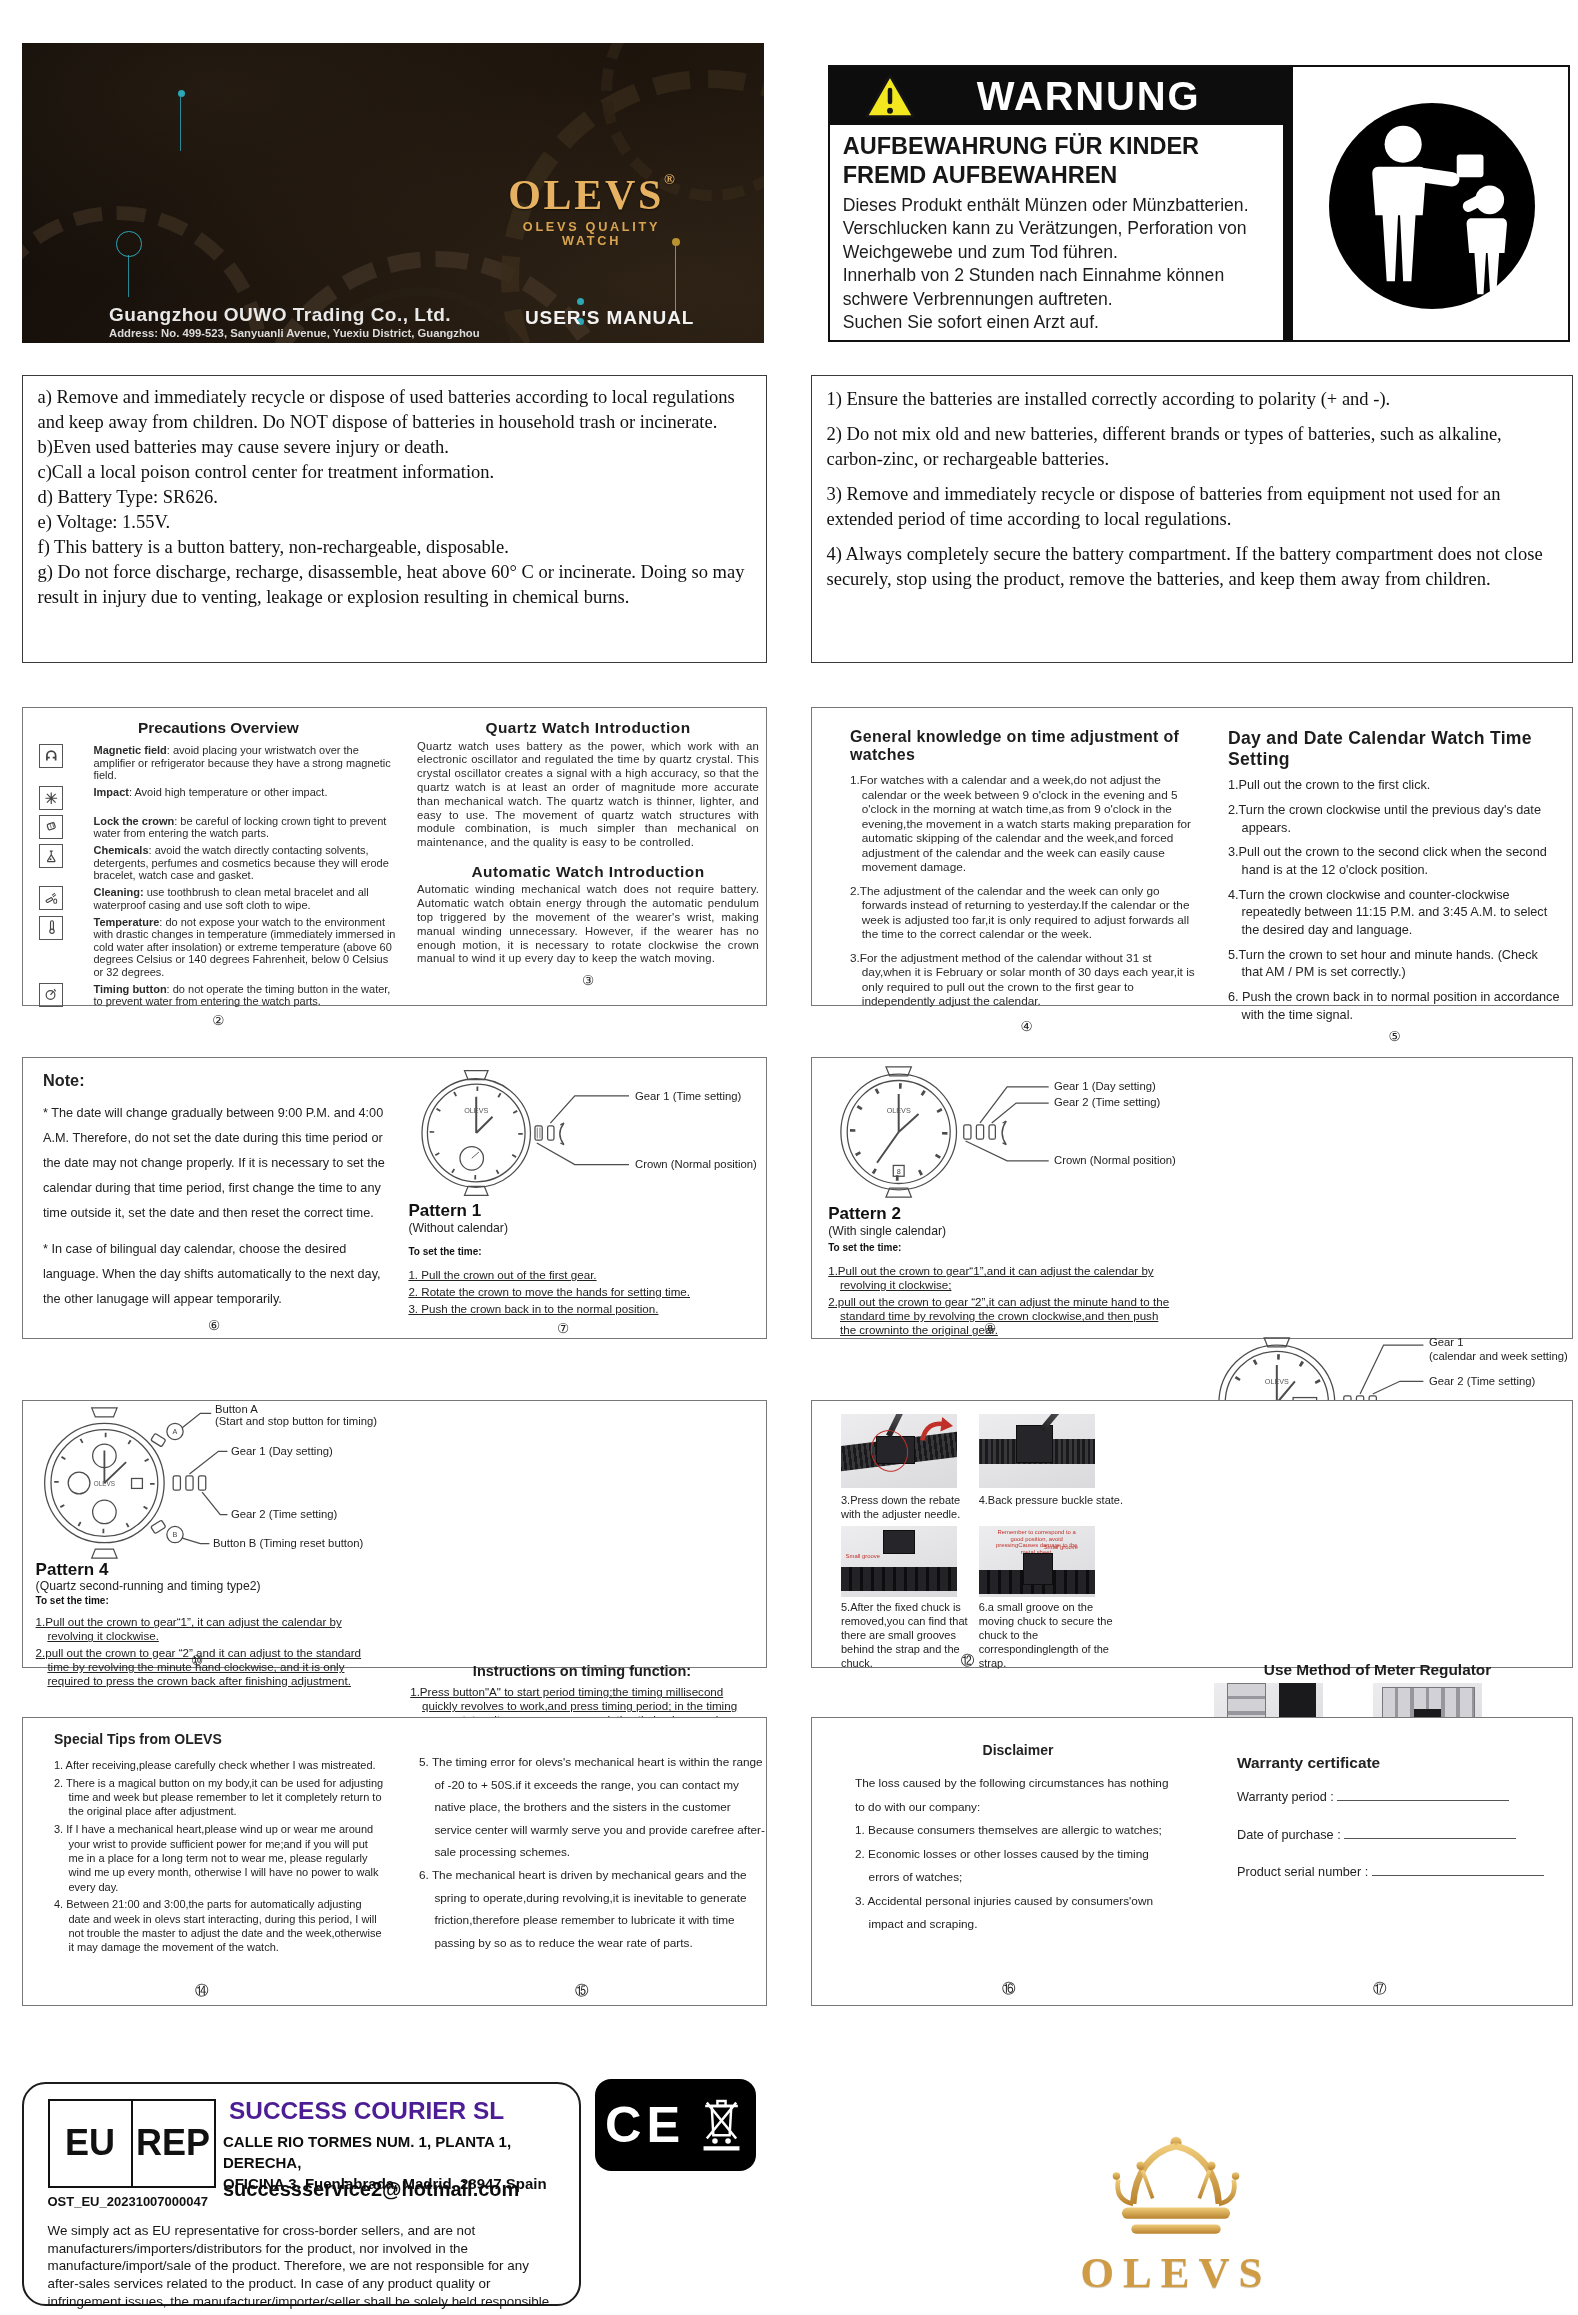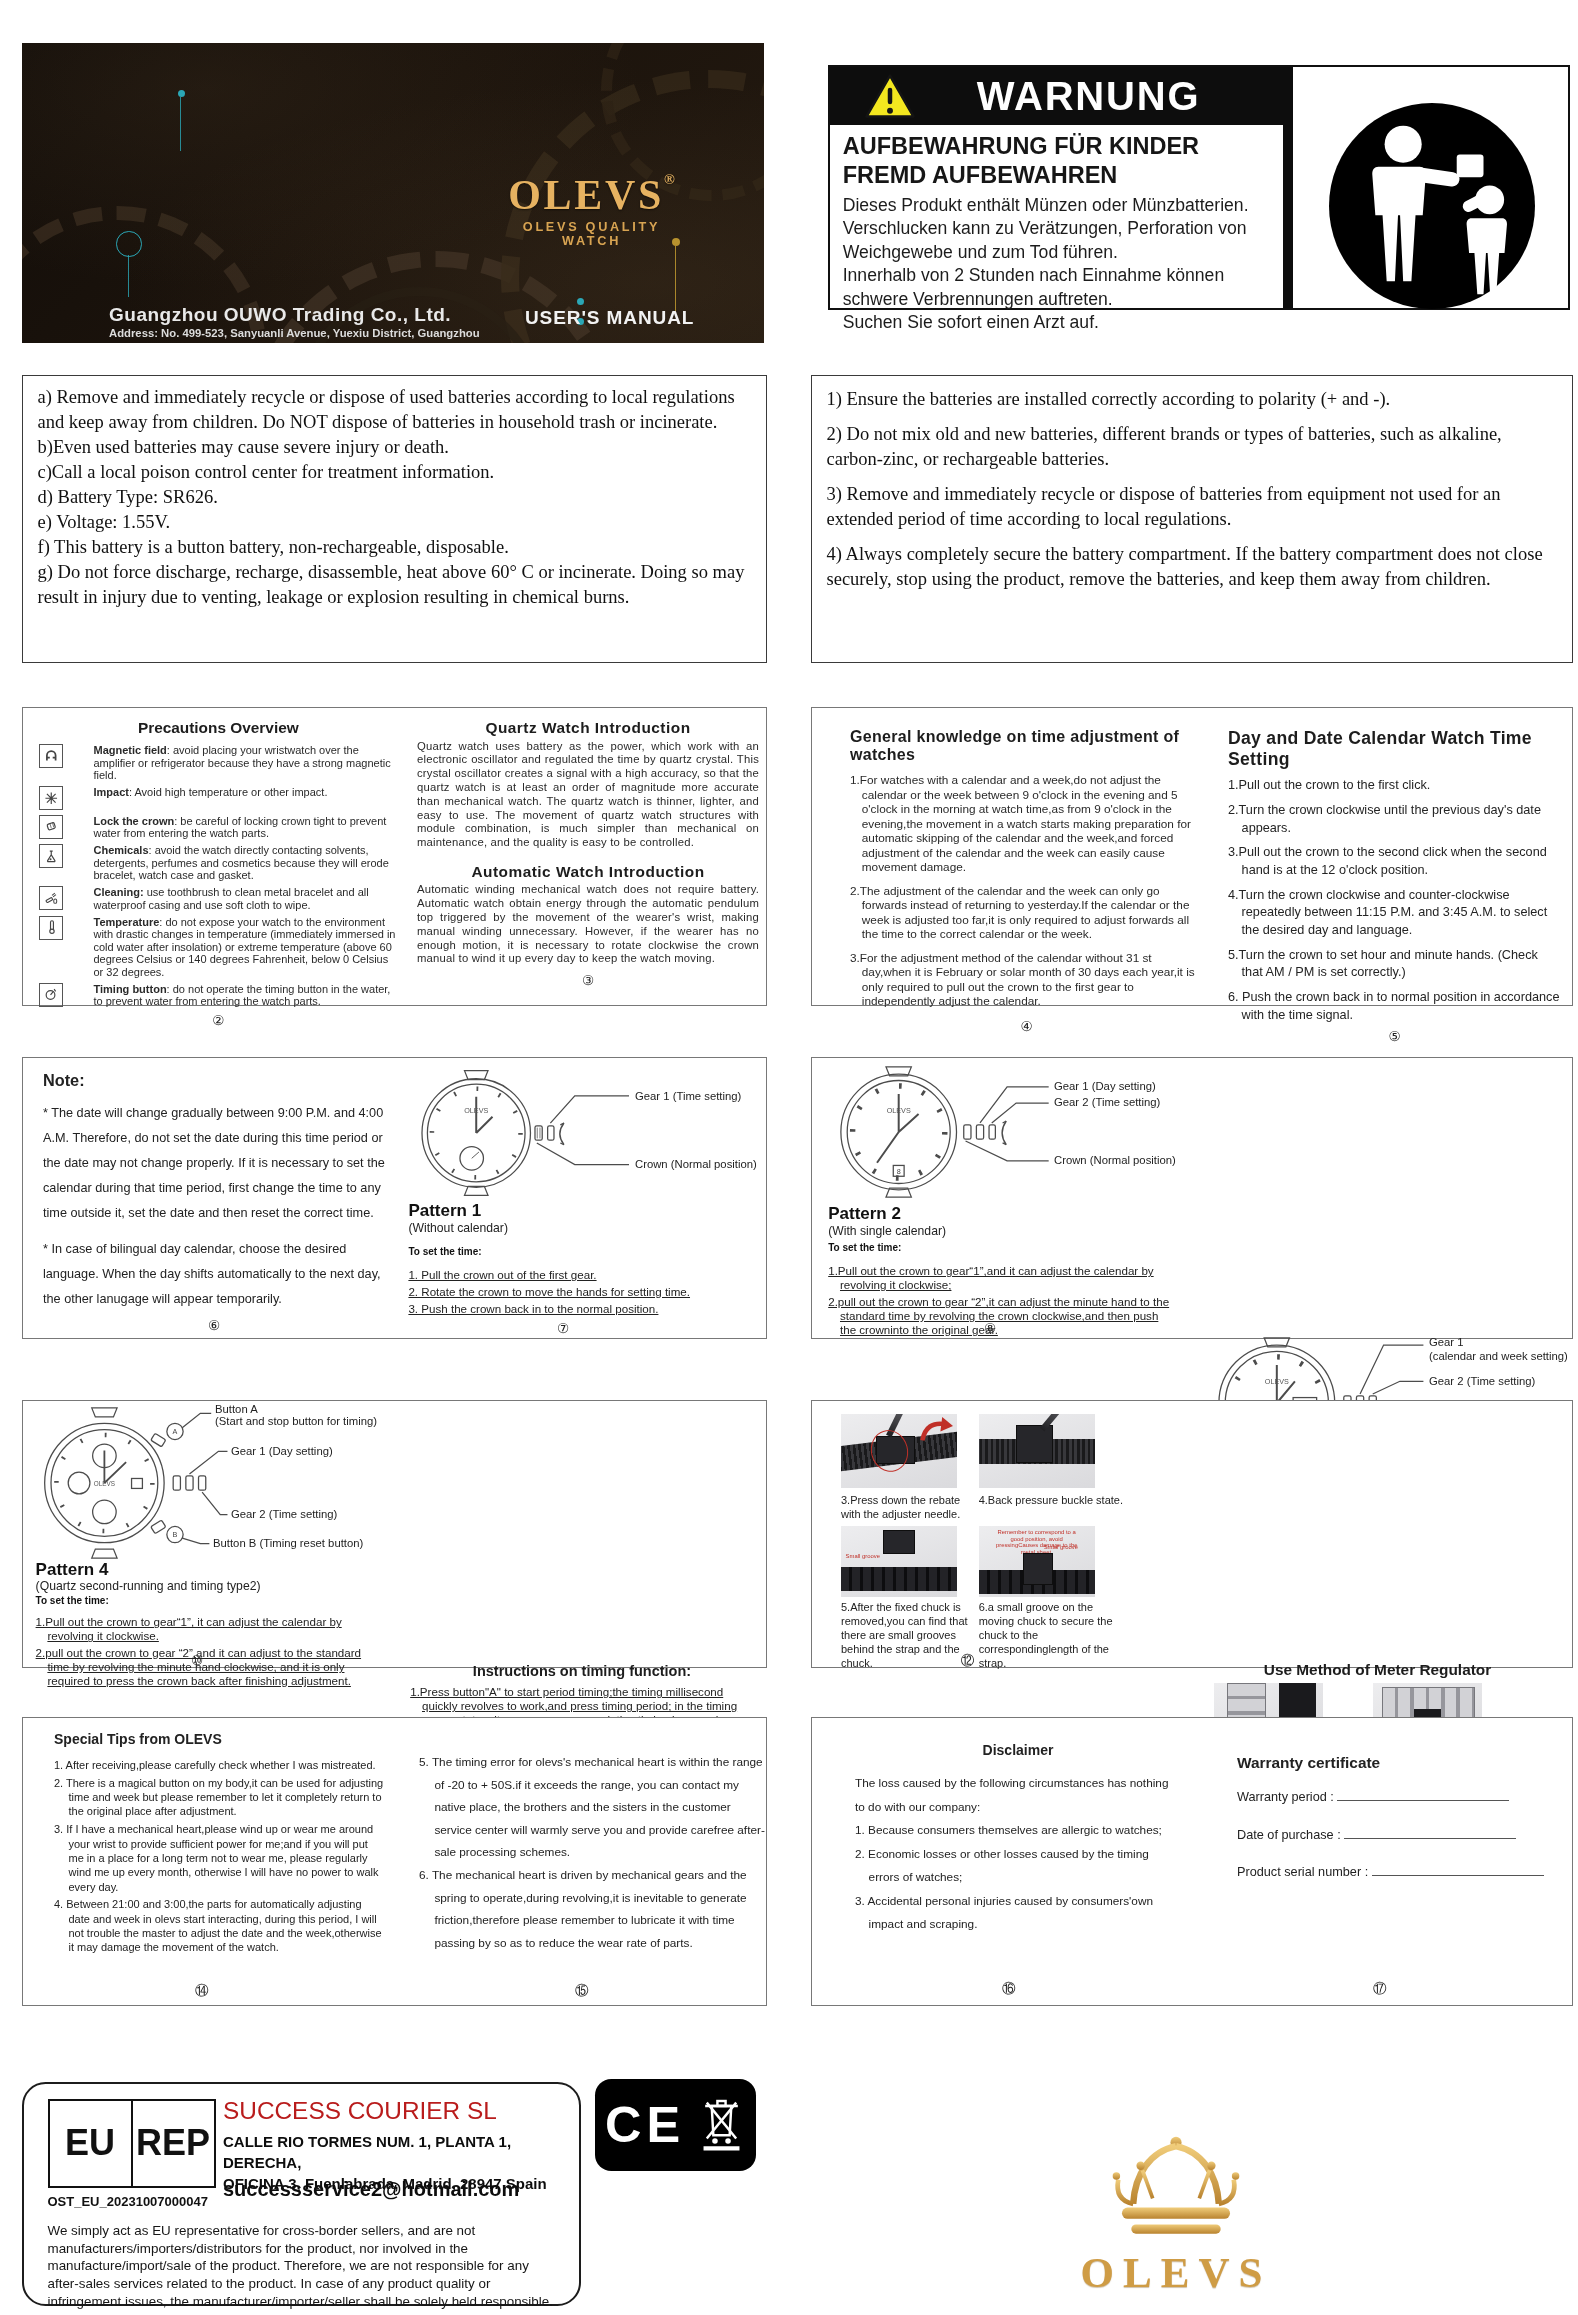--- a/index.html
+++ b/index.html
@@ -25,21 +25,21 @@
   .goldLine{position:absolute;width:0.9px;background:#b8922e;opacity:.9;}
   .brand{position:absolute;left:470px;top:128px;width:199px;text-align:center;font-family:"Liberation Serif",serif;font-weight:bold;font-size:42px;letter-spacing:2.7px;color:#e6b261;text-shadow:0 0.9px 1.8px rgba(0,0,0,.6);}
   .brand sup{font-size:14.5px;vertical-align:25px;letter-spacing:0;}
   .tagline{position:absolute;left:470px;top:177px;width:199px;text-align:center;font-size:12.7px;font-weight:bold;letter-spacing:2.7px;color:#d8a452;}
   .companyBlock{position:absolute;left:87px;top:261px;color:#e9e9e9;}
   .companyName{font-size:19px;font-weight:bold;letter-spacing:0.5px;}
   .companyLine{font-size:11.3px;font-weight:bold;line-height:15.4px;color:#dcdcdc;}
   .usersManual{position:absolute;left:503px;top:264px;font-size:19px;font-weight:bold;color:#f2f2f2;letter-spacing:0.9px;}
 
   
-  .warnBox{position:absolute;left:828px;top:65px;width:742px;height:245px;border:2.7px solid #101010;background:#fff;box-sizing:border-box;}
+  .warnBox{position:absolute;left:828px;top:65px;width:742px;height:277px;border:2.7px solid #101010;background:#fff;box-sizing:border-box;}
   .warnHead{position:absolute;left:0;top:0;width:453px;height:58px;background:#0d0d0d;display:flex;align-items:center;}
   .warnTitle{position:absolute;left:109px;top:7.2px;width:299px;text-align:center;color:#fff;font-size:40px;font-weight:bold;letter-spacing:1.8px;}
   .warnTri{position:absolute;left:34px;top:4.5px;}
   .warnDivider{position:absolute;left:453px;top:0;width:10px;height:100%;background:#0d0d0d;}
   .warnTextArea{position:absolute;left:12.7px;top:65px;width:432px;}
   .warnH{font-size:23.5px;font-weight:bold;color:#161616;line-height:29px;}
   .warnBody{margin-top:3.6px;font-size:17.6px;color:#1c1c1c;line-height:23.5px;}
   .pictoCircle{position:absolute;left:499px;top:36px;width:206px;height:206px;background:#000;border-radius:50%;}
 
   
@@ -112,21 +112,21 @@
   .warrTitle{font-size:15.4px;font-weight:bold;margin-bottom:18px;}
   .warrCol .li{font-size:12.7px;color:#222;margin-bottom:23.5px;}
   .warrCol .li::after{content:"";display:inline-block;width:172px;border-bottom:1.3px solid #555;margin-left:3.6px;}
 
   
   .euBox{position:absolute;left:22px;top:2082px;width:559px;height:224px;border:2.3px solid #1c1c1c;border-radius:23.5px;background:#fff;box-sizing:border-box;}
   .euTable{position:absolute;left:23.5px;top:14.5px;display:flex;border:2.7px solid #111;}
   .euCell{width:81px;height:85px;display:flex;align-items:center;justify-content:center;font-size:36px;font-weight:bold;color:#111;}
   .euCell+.euCell{border-left:2.7px solid #111;}
   .euCode{position:absolute;left:23.5px;top:110px;font-size:13px;font-weight:bold;color:#111;}
-  .euName{position:absolute;left:199px;top:12.7px;font-size:24.4px;font-weight:normal;color:#b91c1c;}
+  .euName{position:absolute;left:205px;top:12.7px;font-size:24.4px;font-weight:bold;color:#4c1d95;}
   .euAddr{position:absolute;left:199px;top:47px;font-size:15px;font-weight:bold;line-height:21px;color:#0d0d0d;}
   .euMail{position:absolute;left:199px;top:94px;font-size:20px;font-weight:bold;color:#0d0d0d;}
   .euPara{position:absolute;left:23.5px;top:138px;width:508px;font-size:13.4px;line-height:17.7px;color:#161616;}
   .ceBox{position:absolute;left:595px;top:2079px;width:161px;height:92px;background:#000;border-radius:16.3px;display:flex;align-items:center;justify-content:center;gap:9px;}
   .logoWrap{position:absolute;left:1013px;top:2094px;width:326px;height:217px;text-align:center;}
   .logoText{margin-top:1.8px;font-family:"Liberation Serif",serif;font-weight:bold;font-size:43px;letter-spacing:9px;color:#cf9c45;text-shadow:0 0.9px 0.9px rgba(120,80,20,.35);}
 </style>
 </head>
 <body>
 

